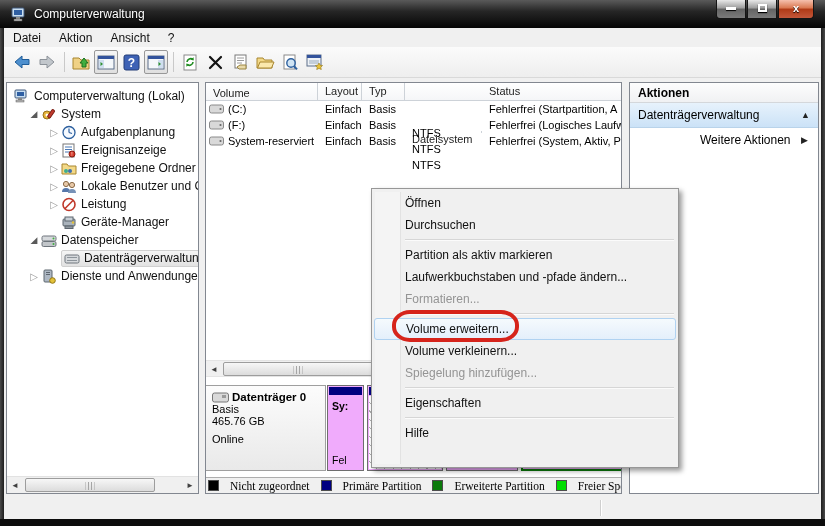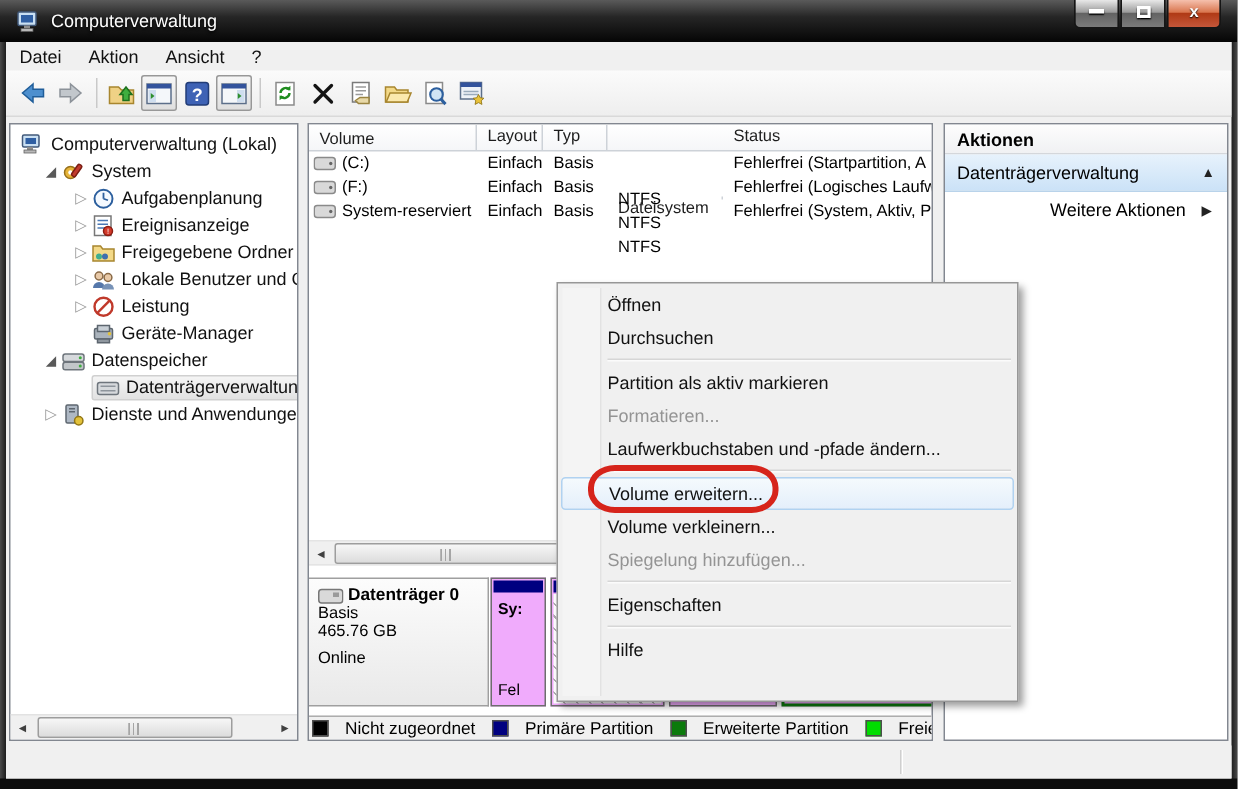--- a/index.html
+++ b/index.html
@@ -87,21 +87,21 @@
   .part { border:1px solid #6e6e6e; margin-right:3px; background:#f0abfc; position:relative; overflow:hidden; }
   .pstripe { height:8px; margin:1px; }
   .ptext1 { font-size:10.5px; font-weight:bold; color:#000; padding:4px 0 0 4px; white-space:nowrap; }
   .ptext2 { position:absolute; left:4px; bottom:4px; font-size:10.5px; color:#000; white-space:nowrap; }
   .hatched { background:repeating-linear-gradient(45deg,#ffffff 0 5px,#adadad 5px 6px); }
 
   .legend { position:absolute; left:0; bottom:0; width:417px; height:16px; background:#f0f0f0;
     border-top:1px solid #adadad; display:flex; align-items:center; padding-left:2px;
     font-size:11.5px; color:#000; white-space:nowrap; overflow:hidden; }
   .lsq { width:11px; height:11px; border:1px solid #4d4d4d; margin:0 5px 0 0; flex:0 0 11px; }
-  .legend span { margin-right:11px; }
+  .legend span { margin-right:11px;font-family:Liberation Serif, serif; }
 
   
   .act-header { height:20px; background:linear-gradient(180deg,#fdfdfd,#f0f1f3);
     border-bottom:1px solid #d4d7db; font-size:12px; font-weight:bold; color:#000; padding:3px 0 0 8px; }
   .act-item1 { height:25px; background:linear-gradient(180deg,#e7f2fc,#cbe2f7);
     border-bottom:1px solid #b9d3ea; font-size:12px; color:#000;
     display:flex; align-items:center; padding:0 8px; }
   .act-item2 { height:24px; font-size:12px; color:#000; display:flex; align-items:center; padding:0 10px 0 70px; }
   .act-arrow { margin-left:auto; font-size:9px; color:#222; }
 
@@ -475,22 +475,22 @@
   <div class="statusbar">
     <div class="status-div" style="left:596px"></div>
   </div>
 
   <div class="ctxmenu">
     <div class="ctx-gutter"></div>
     <div class="ctx-item">Öffnen</div>
     <div class="ctx-item">Durchsuchen</div>
     <div class="ctx-sep"></div>
     <div class="ctx-item">Partition als aktiv markieren</div>
+    <div class="ctx-item">Laufwerkbuchstaben und -pfade ändern...</div>
     <div class="ctx-item disabled">Formatieren...</div>
-    <div class="ctx-item">Laufwerkbuchstaben und -pfade ändern...</div>
     <div class="ctx-sep"></div>
     <div class="ctx-item highlight">Volume erweitern...</div>
     <div class="ctx-item">Volume verkleinern...</div>
     <div class="ctx-item disabled">Spiegelung hinzufügen...</div>
     <div class="ctx-sep"></div>
     <div class="ctx-item">Eigenschaften</div>
     <div class="ctx-sep"></div>
     <div class="ctx-item">Hilfe</div>
   </div>
 

